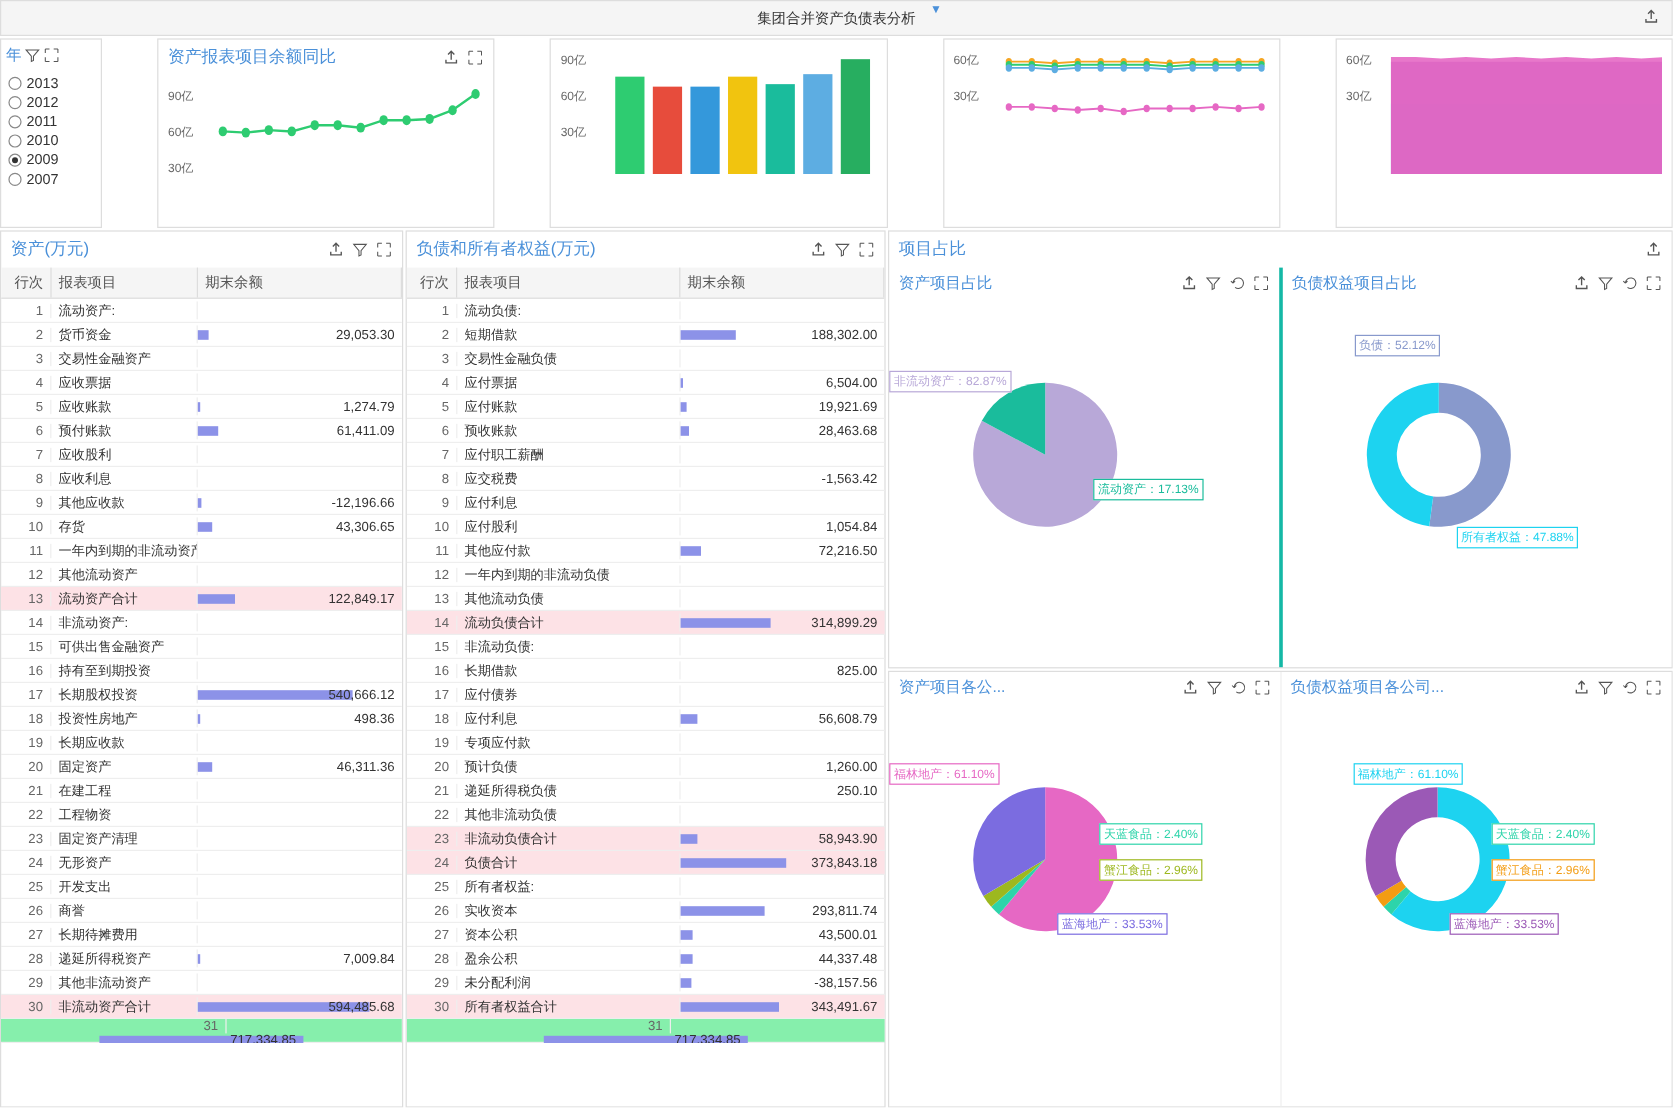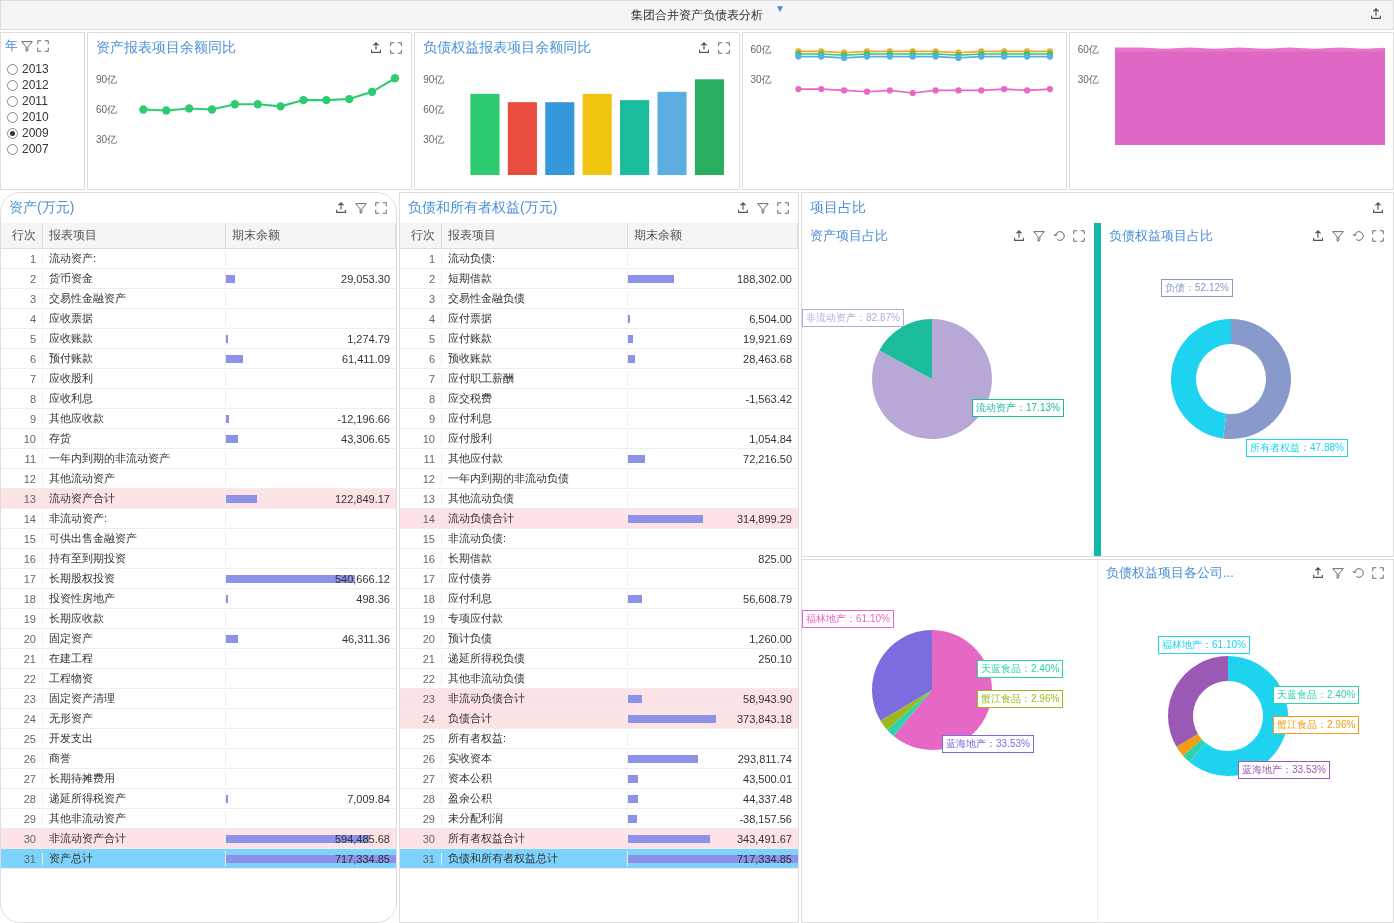--- a/index.html
+++ b/index.html
@@ -18,38 +18,38 @@
 .icon { width: 14px; height: 14px; display: inline-block; cursor: pointer; }
 .icon svg { width: 100%; height: 100%; }
 
 .year-panel { width: 85px; height: 158px; }
 .year-header { display: flex; align-items: center; gap: 2px; padding: 4px 4px; }
 .year-list { padding: 2px 6px; }
 .year-item { display: flex; align-items: center; gap: 4px; padding: 1px 0; }
 .year-radio { width: 11px; height: 11px; border: 1px solid #888; border-radius: 50%; display: inline-block; position: relative; }
 .year-radio.selected::after { content: ''; position: absolute; width: 5px; height: 5px; background: #333; border-radius: 50%; top: 2px; left: 2px; }
 
-.chart-panel { flex: 1; height: 158px; }
+.chart-panel { flex: 1; height: 158px; margin-left: 44px; }
 .chart-body { height: 120px; padding: 4px 8px; position: relative; }
 .chart-ylabels { position: absolute; left: 8px; top: 10px; font-size: 10px; color: #666; }
 .chart-ylabels div { margin-bottom: 16px; }
 .chart-area { position: absolute; left: 45px; right: 8px; top: 8px; bottom: 8px; }
 
 .row2 { display: flex; gap: 2px; margin-top: 2px; flex: 1; }
-.table-panel { width: 397px; border-radius: 20px; }
+.table-panel { width: 336px; }
 .table-panel2 { width: 400px; }
 .table-header-row { display: flex; background: #f5f5f5; border-bottom: 1px solid #ddd; }
 .th { padding: 4px 6px; font-size: 12px; color: #555; border-right: 1px solid #ddd; }
 .th-row { width: 42px; text-align: right; }
 .th-item { flex: 1; }
 .th-amount { width: 170px; }
 .table-body { overflow-y: auto; }
 .tr { display: flex; border-bottom: 1px solid #eee; height: 20px; align-items: center; }
 .tr.hl-pink { background: #fde2e6; }
-.tr.hl-yellow { background: #7dd3fc; }
+.tr.hl-yellow { background: #86efac; flex-direction: column; }
 .td-row { width: 42px; text-align: right; padding-right: 6px; font-size: 11px; color: #666; border-right: 1px solid #eee; }
 .td-item { flex: 1; padding-left: 6px; font-size: 11px; border-right: 1px solid #eee; white-space: nowrap; overflow: hidden; }
 .td-amount { width: 170px; text-align: right; padding-right: 6px; font-size: 11px; position: relative; }
 .td-bar { position: absolute; left: 0; top: 2px; bottom: 2px; background: #8c92e8; }
 
 .right-col { flex: 1; display: flex; flex-direction: column; gap: 2px; }
 .pie-body { padding: 10px; height: calc(100% - 30px); position: relative; }
 .pie-sub-header { color: #4a90d9; font-size: 13px; padding: 4px 8px; display: flex; justify-content: space-between; align-items: center; }
 
 .pie-label { position: absolute; font-size: 10px; border: 1px solid; padding: 1px 3px; background: #fff; white-space: nowrap; }
@@ -142,31 +142,20 @@
               <circle cx="164" cy="28" r="4" fill="#2ecc71"></circle>
               <circle cx="186" cy="28" r="4" fill="#2ecc71"></circle>
               <circle cx="208" cy="27" r="4" fill="#2ecc71"></circle>
               <circle cx="230" cy="20" r="4" fill="#2ecc71"></circle>
               <circle cx="252" cy="7" r="4" fill="#2ecc71"></circle>
             </svg></div>
       </div>
     </div>
 
     <div class="panel chart-panel">
-      <div class="panel-header">
-        <span class="panel-title">负债权益报表项目余额同比</span>
-        <div class="panel-icons">
-          <span class="icon"><svg viewBox="0 0 16 16">
-                <path d="M3 10v3h10v-3M8 2v8M5 5l3-3 3 3" stroke="#555" fill="none" stroke-width="1.3"></path>
-              </svg></span>
-          <span class="icon"><svg viewBox="0 0 16 16">
-                <path d="M2 2h4M2 2v4M14 2h-4M14 2v4M2 14h4M2 14v-4M14 14h-4M14 14v-4" stroke="#555" fill="none"></path>
-              </svg></span>
-        </div>
-      </div>
       <div class="chart-body">
         <div class="chart-ylabels" id="yl1">
             <div>90亿</div>
             <div>60亿</div>
             <div>30亿</div>
           </div>
         <div class="chart-area"><svg class="mini-chart" id="chart1" viewBox="0 0 260 100" preserveAspectRatio="none">
               <rect x="10" y="22" width="28" height="78" fill="#2ecc71"></rect>
               <rect x="46" y="30" width="28" height="70" fill="#e74c3c"></rect>
               <rect x="82" y="30" width="28" height="70" fill="#3498db"></rect>
@@ -806,21 +795,21 @@
       <div class="panel" style="flex:1">
         <div class="panel-header">
           <span class="panel-title">项目占比</span>
           <div class="panel-icons">
             <span class="icon"><svg viewBox="0 0 16 16">
                   <path d="M3 10v3h10v-3M8 2v8M5 5l3-3 3 3" stroke="#555" fill="none" stroke-width="1.3"></path>
                 </svg></span>
           </div>
         </div>
         <div style="display:flex;height:calc(100% - 30px)">
-          <div style="flex:1;border-right:7px solid #14b8a6">
+          <div style="flex:1;border-right:3px solid #14b8a6">
             <div class="pie-sub-header">
               <span>资产项目占比</span>
               <div class="panel-icons">
                 <span class="icon"><svg viewBox="0 0 16 16">
                       <path d="M3 10v3h10v-3M8 2v8M5 5l3-3 3 3" stroke="#555" fill="none" stroke-width="1.3"></path>
                     </svg></span>
                 <span class="icon"><svg viewBox="0 0 16 16">
                       <path d="M2 3h12l-5 6v4l-2 1v-5z" stroke="#555" fill="none"></path>
                     </svg></span>
                 <span class="icon"><svg viewBox="0 0 16 16">
@@ -857,20 +846,37 @@
             <div class="pie-body" id="pie-liab"><svg width="240" height="240">
                   <path d="M120 60 A60 60 0 1 1 112.03140187236784 179.4684911855034 L115.35165109221457 154.68995319154365 A35 35 0 1 0 120 85 Z" fill="#8899cc"></path>
                   <path d="M112.03140187236784 179.4684911855034 A60 60 0 0 1 119.99999999999999 60 L120 85 A35 35 0 0 0 115.35165109221457 154.68995319154365 Z" fill="#1dd3f0"></path>
                 </svg><div class="pie-label" style="border-color:#8899cc;color:#8899cc;top:30px;left:60px">负债：52.12%</div><div class="pie-label" style="border-color:#1dd3f0;color:#1dd3f0;top:190px;left:145px">所有者权益：47.88%</div></div>
           </div>
         </div>
       </div>
 
       <div class="panel" style="flex:1;display:flex">
         <div style="flex:1;border-right:1px solid #eee">
+          <div class="pie-sub-header">
+            <span>资产项目各公...</span>
+            <div class="panel-icons">
+              <span class="icon"><svg viewBox="0 0 16 16">
+                    <path d="M3 10v3h10v-3M8 2v8M5 5l3-3 3 3" stroke="#555" fill="none" stroke-width="1.3"></path>
+                  </svg></span>
+              <span class="icon"><svg viewBox="0 0 16 16">
+                    <path d="M2 3h12l-5 6v4l-2 1v-5z" stroke="#555" fill="none"></path>
+                  </svg></span>
+              <span class="icon"><svg viewBox="0 0 16 16">
+                    <path d="M4 8a5 5 0 1 1 2 4M4 8l-2-2M4 8l2-2" stroke="#555" fill="none"></path>
+                  </svg></span>
+              <span class="icon"><svg viewBox="0 0 16 16">
+                    <path d="M2 2h4M2 2v4M14 2h-4M14 2v4M2 14h4M2 14v-4M14 14h-4M14 14v-4" stroke="#555" fill="none"></path>
+                  </svg></span>
+            </div>
+          </div>
           <div class="pie-body" id="pie-asset-co"><svg width="240" height="240">
                 <path d="M120 120 L120 60 A60 60 0 1 1 81.46484080940493 165.98958040856098 Z" fill="#e668c4"></path>
                 <path d="M120 120 L81.46484080940493 165.98958040856098 A60 60 0 0 1 74.99333582217243 159.6787119194191 Z" fill="#2dd4aa"></path>
                 <path d="M120 120 L74.99333582217243 159.6787119194191 A60 60 0 0 1 68.43240304344599 150.67218518668668 Z" fill="#9db81f"></path>
                 <path d="M120 120 L68.43240304344599 150.67218518668668 A60 60 0 0 1 119.96230089063747 60.000011843524895 Z" fill="#7b6ce0"></path>
               </svg><div class="pie-label" style="border-color:#e668c4;color:#e668c4;top:50px;left:0px">福林地产：61.10%</div><div class="pie-label" style="border-color:#2dd4aa;color:#2dd4aa;top:100px;left:175px">天蓝食品：2.40%</div><div class="pie-label" style="border-color:#9db81f;color:#9db81f;top:130px;left:175px">蟹江食品：2.96%</div><div class="pie-label" style="border-color:#7b6ce0;color:#7b6ce0;top:175px;left:140px">蓝海地产：33.53%</div></div>
         </div>
         <div style="flex:1">
           <div class="pie-sub-header">
             <span>负债权益项目各公司...</span>

